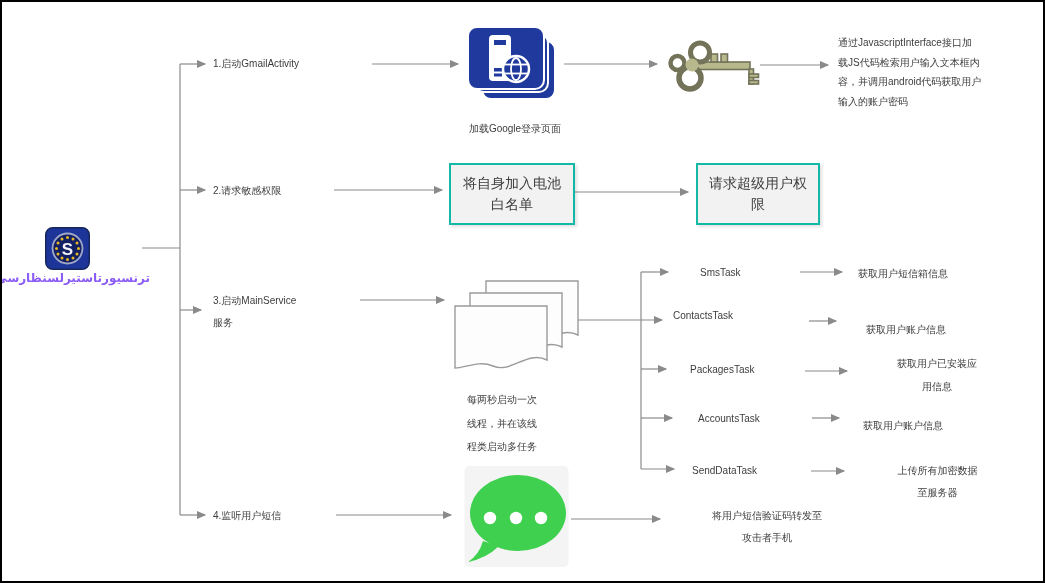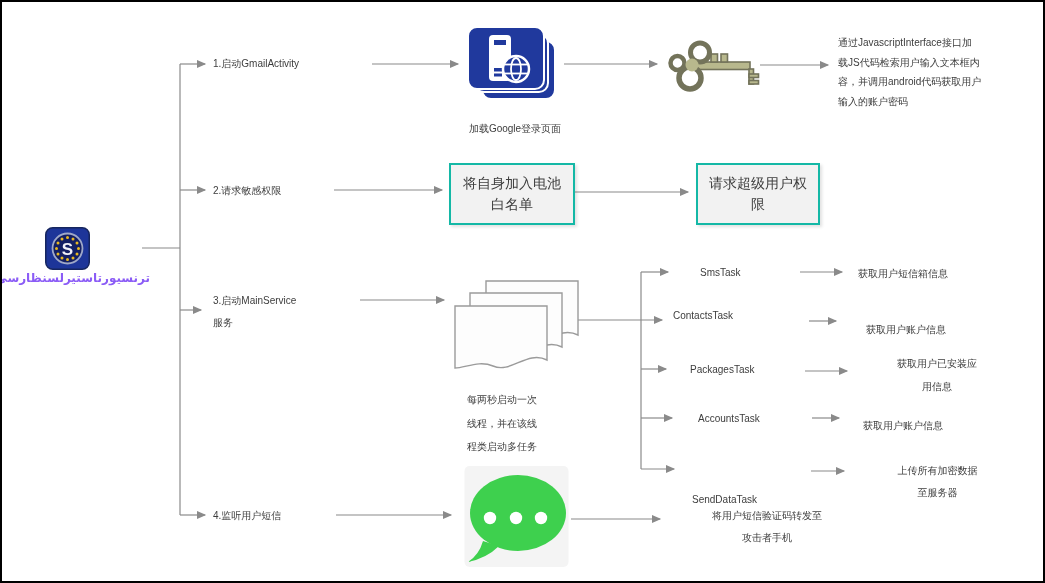--- a/index.html
+++ b/index.html
@@ -144,21 +144,21 @@
     </g>
   </svg>
   <div class="lbl" style="left:465px;top:386px;line-height:23.5px">每两秒启动一次
 线程，并在该线
 程类启动多任务</div>
 
   <div class="lbl" style="left:698px;top:261px">SmsTask</div>
   <div class="lbl" style="left:671px;top:304px">ContactsTask</div>
   <div class="lbl" style="left:688px;top:358px">PackagesTask</div>
   <div class="lbl" style="left:696px;top:407px">AccountsTask</div>
-  <div class="lbl" style="left:690px;top:488px">SendDataTask</div>
+  <div class="lbl" style="left:690px;top:459px">SendDataTask</div>
 
   <div class="lbl" style="left:856px;top:262px">获取用户短信箱信息</div>
   <div class="lbl" style="left:864px;top:318px">获取用户账户信息</div>
   <div class="lbl center" style="left:860px;top:351px;width:150px;line-height:22.5px">获取用户已安装应
 用信息</div>
   <div class="lbl" style="left:861px;top:414px">获取用户账户信息</div>
   <div class="lbl center" style="left:858px;top:458px;width:155px;line-height:22px">上传所有加密数据
 至服务器</div>
 
   <div class="lbl" style="left:211px;top:504px">4.监听用户短信</div>

